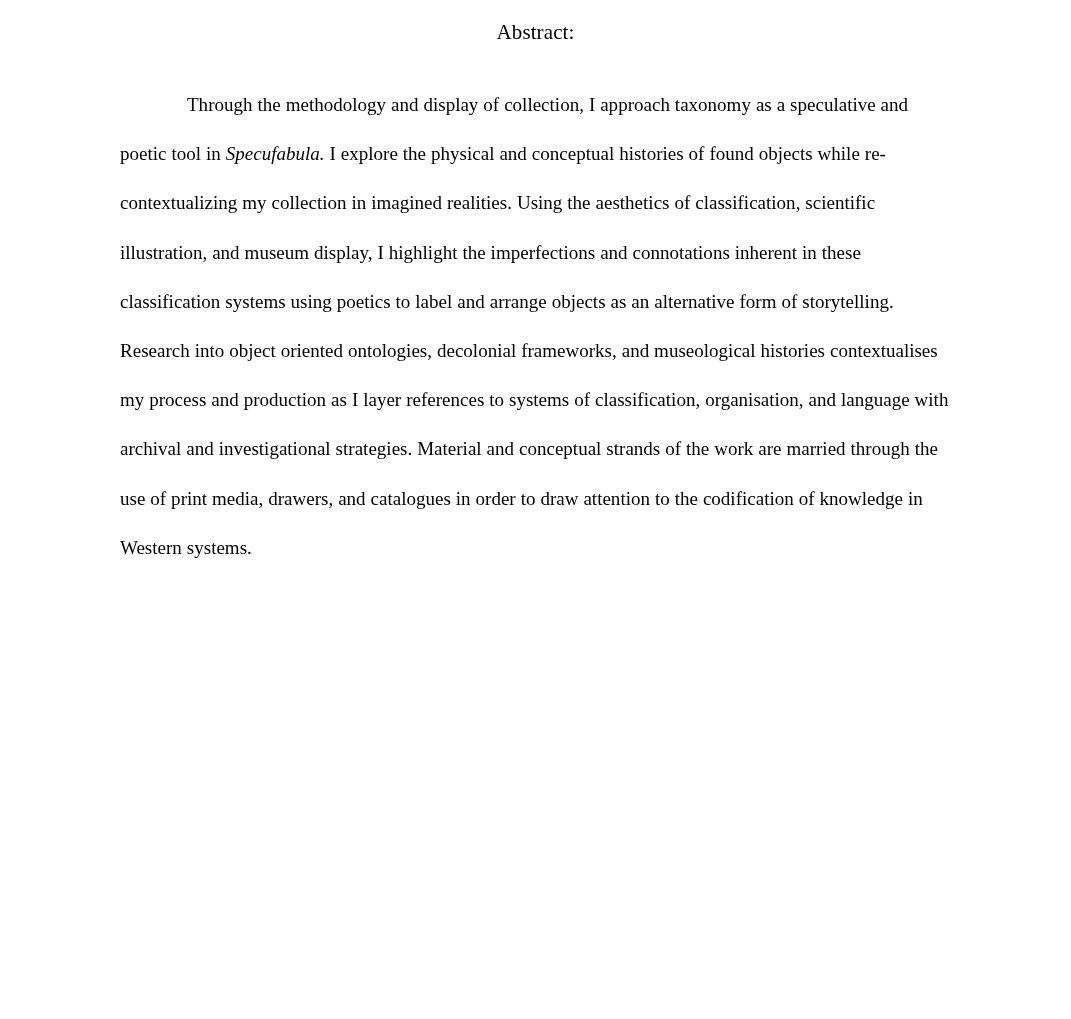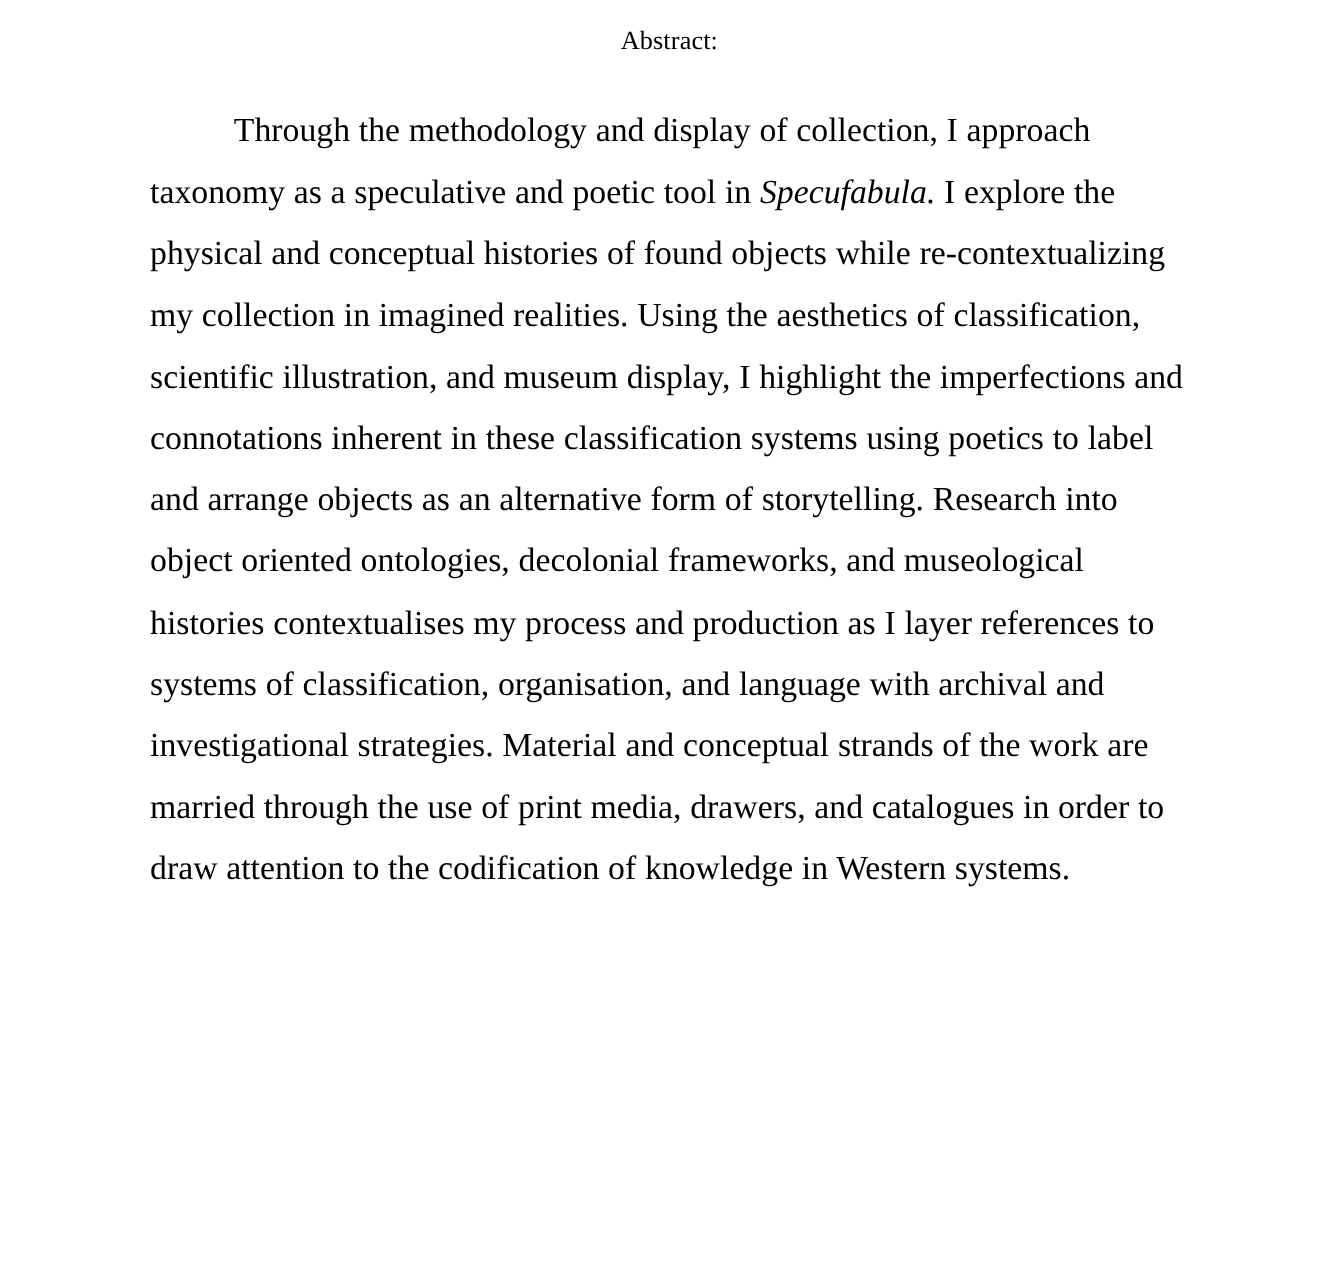--- a/index.html
+++ b/index.html
@@ -41,21 +41,21 @@
 
   .body-block {
     position: absolute;
     top: 80px;
     left: 120px;
     width: 832px;
   }
 
   .body-paragraph {
     margin: 0;
-    font-size: 27px;
+    font-size: 19px;
     line-height: 49.2px;
     text-align: left;
     text-indent: 67px;
     letter-spacing: 0.01px;
     word-spacing: 0.2px;
     hyphens: none;
     -webkit-hyphens: none;
   }
 
   .body-paragraph .italic-title {

